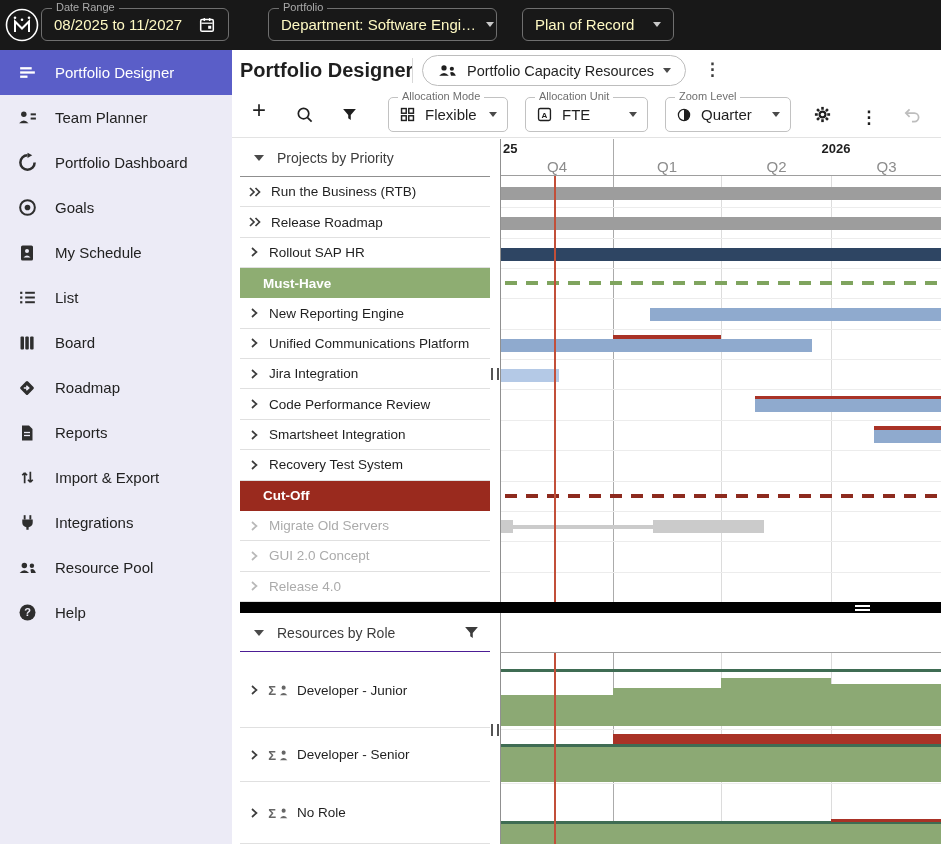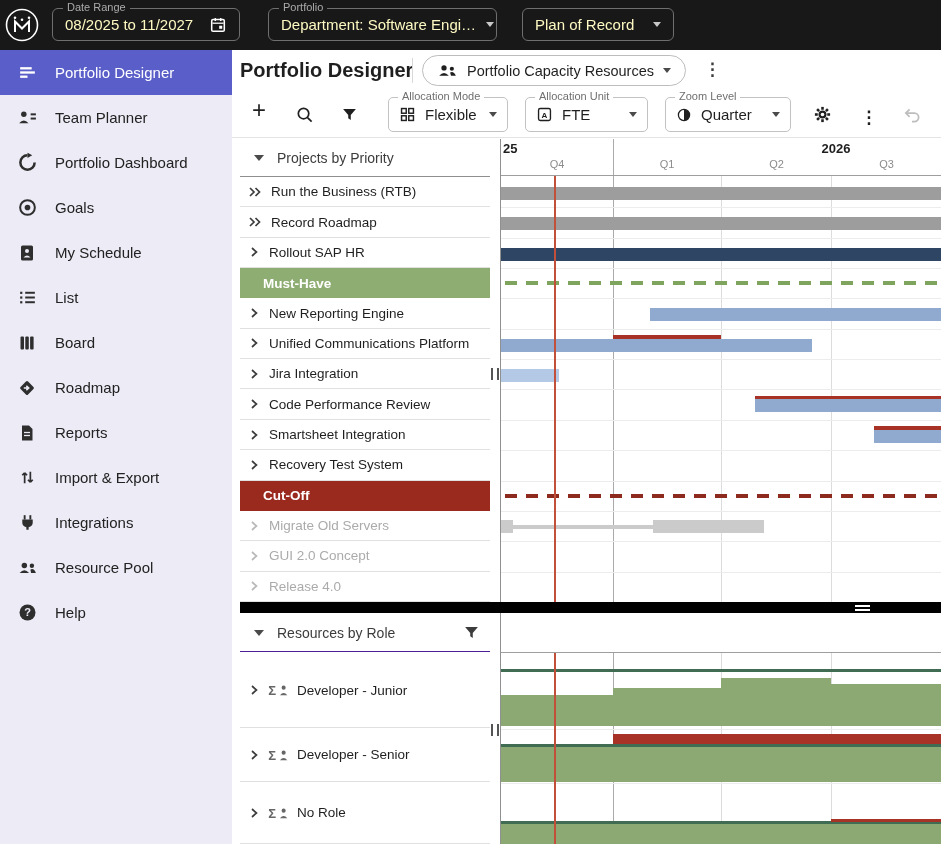--- a/index.html
+++ b/index.html
@@ -56,21 +56,21 @@
   .rlist{position:absolute;left:8px;top:475px;width:250px;height:230px;}
   .rlist .panel-header{border-bottom:1px solid #4c1d95;}
   .funnel-btn{position:absolute;right:10px;top:10px;cursor:pointer;}
   .rrow{position:absolute;left:0;right:0;display:flex;align-items:center;gap:8px;padding-left:8px;
     border-bottom:1px solid #E0E0E0;font-size:13.5px;color:#1F1F1F;cursor:pointer;}
   
   .pchart{position:absolute;left:268px;top:0;width:441px;height:601px;border-left:1px solid #909090;overflow:hidden;background:#fff;}
   .rchart{position:absolute;left:268px;top:513px;width:441px;height:192px;border-left:1px solid #909090;border-top:1px solid #9E9E9E;overflow:hidden;background:#fff;}
   .tl-header{position:absolute;left:0;top:0;right:0;height:37px;border-bottom:1px solid #9E9E9E;z-index:4;}
   .tl-year{position:absolute;top:2px;font-size:13px;font-weight:bold;color:#1F1F1F;}
-  .tl-q{position:absolute;top:19px;font-size:11px;color:#8C8C8C;transform:translateX(-50%);}
+  .tl-q{position:absolute;top:19px;font-size:15px;color:#8C8C8C;transform:translateX(-50%);}
   .vline{position:absolute;width:1px;background:#DCDCDC;z-index:0;}
   .vline.dark{background:#ABABAB;}
   .hline{position:absolute;left:0;right:0;height:1px;background:#ECECEC;z-index:0;}
   .bar{position:absolute;height:13px;z-index:1;}
   .overload{position:absolute;height:3.5px;background:#A93226;z-index:2;}
   .dashline{position:absolute;left:4px;right:0;height:4px;z-index:1;}
   .todayline{position:absolute;width:2px;background:#C24F39;z-index:3;}
   .mstone{position:absolute;height:13px;z-index:1;}
   .connector{position:absolute;height:4px;z-index:1;}
   .crow{position:absolute;left:0;right:0;z-index:1;}
@@ -88,21 +88,21 @@
 <div class="appbar">
   <div class="logo">
     <svg viewBox="0 0 36 36" width="36" height="36">
       <circle cx="18" cy="18" r="15.5" fill="none" stroke="#fff" stroke-width="1.6"></circle>
       <path d="M11 25 V14.5 L18 21.5 L25 14.5 V25" fill="none" stroke="#fff" stroke-width="2"></path>
       <circle cx="11" cy="10.8" r="1.3" fill="#fff"></circle>
         <circle cx="18" cy="12.8" r="1.3" fill="#fff"></circle>
         <circle cx="25" cy="10.8" r="1.3" fill="#fff"></circle>
     </svg>
   </div>
-  <div class="ab-box" style="left:52px;width:188px;">
+  <div class="ab-box" style="left:41px;width:188px;">
     <span class="ab-label">Date Range</span>
     <span class="ab-value">08/2025 to 11/2027</span>
     <span style="display:flex;margin-left:auto;">
       <svg viewBox="0 0 20 20" width="18" height="18">
           <rect x="3" y="4" width="14" height="13" rx="1.5" fill="none" stroke="#fff" stroke-width="1.7"></rect>
           <line x1="7" y1="2.3" x2="7" y2="5.6" stroke="#fff" stroke-width="1.7"></line>
           <line x1="13" y1="2.3" x2="13" y2="5.6" stroke="#fff" stroke-width="1.7"></line>
           <line x1="3.8" y1="8" x2="16.2" y2="8" stroke="#fff" stroke-width="1.4"></line>
           <rect x="11.3" y="10.8" width="3.4" height="3.4" fill="#fff"></rect>
         </svg>
@@ -379,21 +379,21 @@
             </svg>
           </span>
           <span>Run the Business (RTB)</span>
         </div>
         <div class="prow" style="top: 68.357px; height: 30.357px;">
           <span class="chev">
             <svg viewBox="0 0 14 12" width="14" height="12">
               <path d="M2 2l4 4-4 4M7.5 2l4 4-4 4" fill="none" stroke="currentColor" stroke-width="1.7"></path>
             </svg>
           </span>
-          <span>Record Roadmap</span>
+          <span>Release Roadmap</span>
         </div>
         <div class="prow" style="top: 98.714px; height: 30.357px;">
           <span class="chev">
             <svg viewBox="0 0 12 12" width="12" height="12">
               <path d="M4 2l4.5 4L4 10" fill="none" stroke="currentColor" stroke-width="1.7"></path>
             </svg>
           </span>
           <span>Rollout SAP HR</span>
         </div>
         <div class="prow group" style="top: 129.071px; height: 30.357px; background: rgb(142, 173, 114);">

